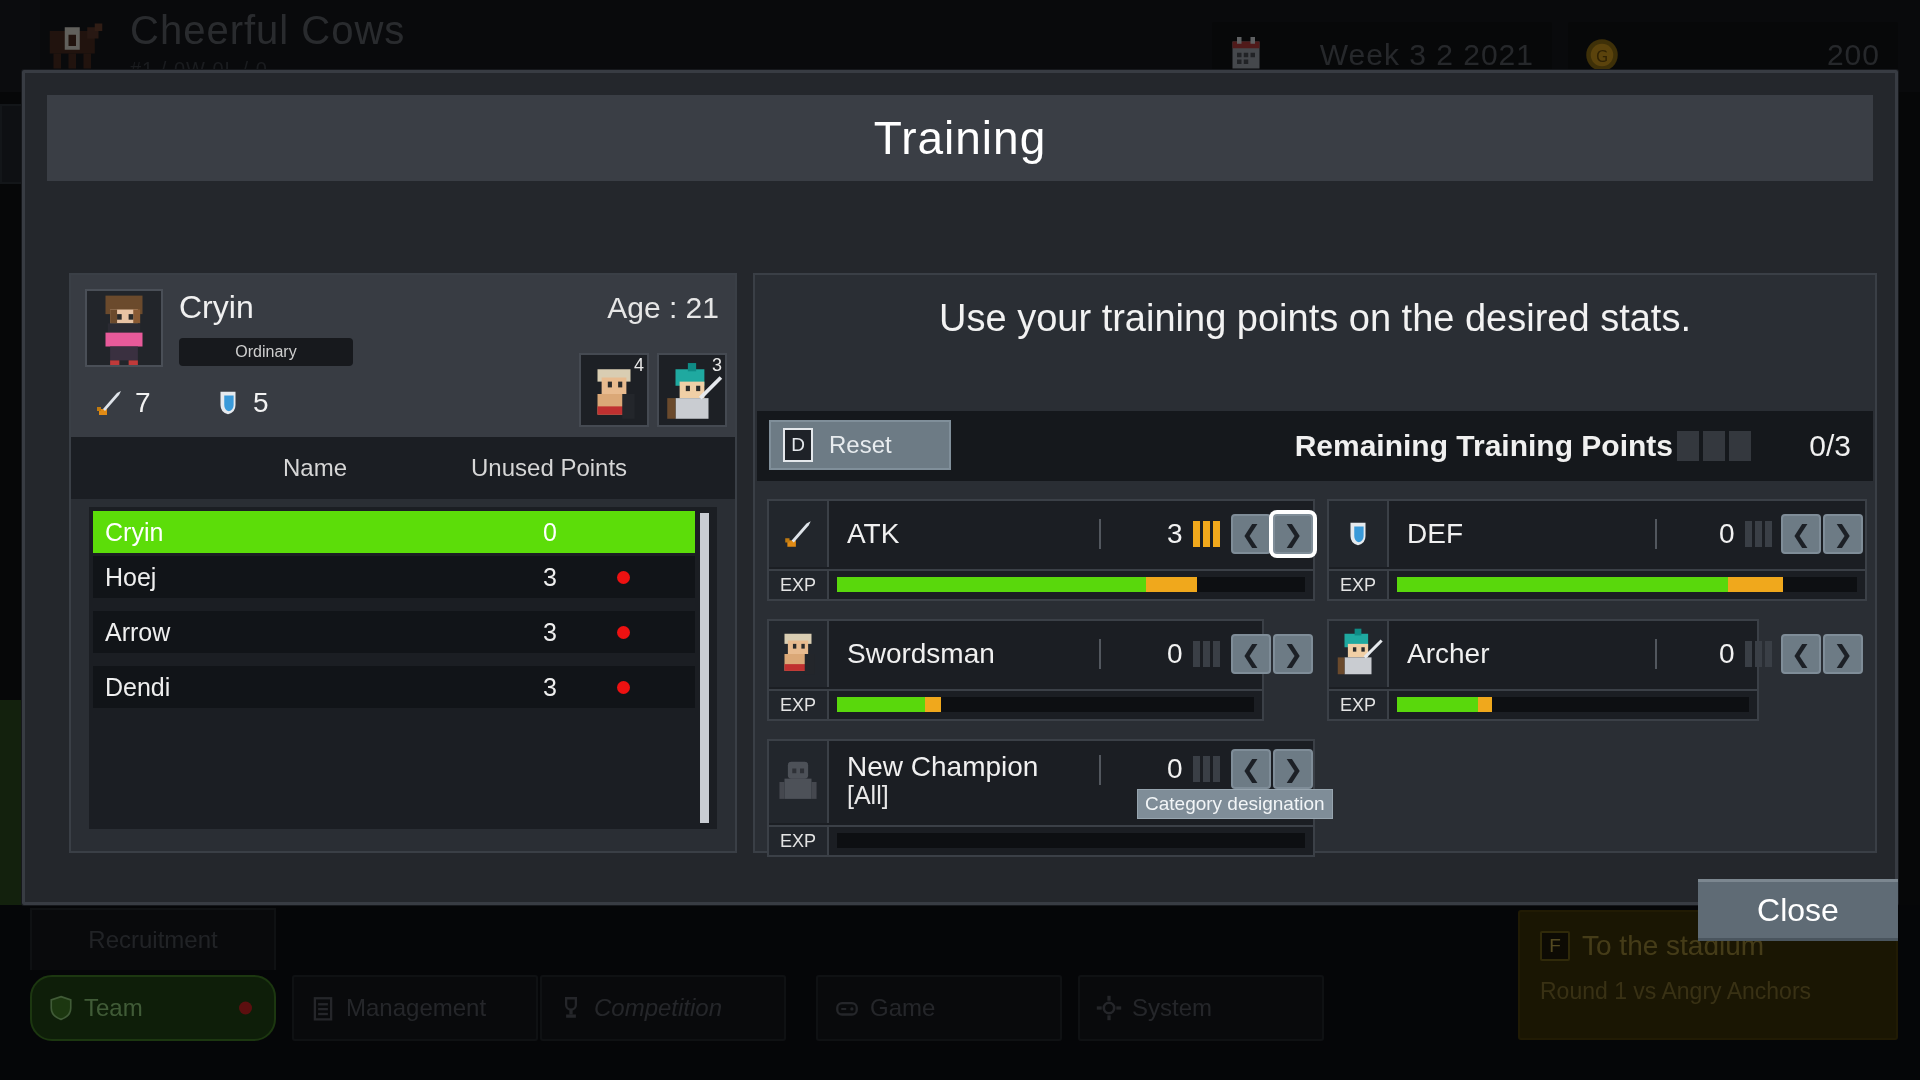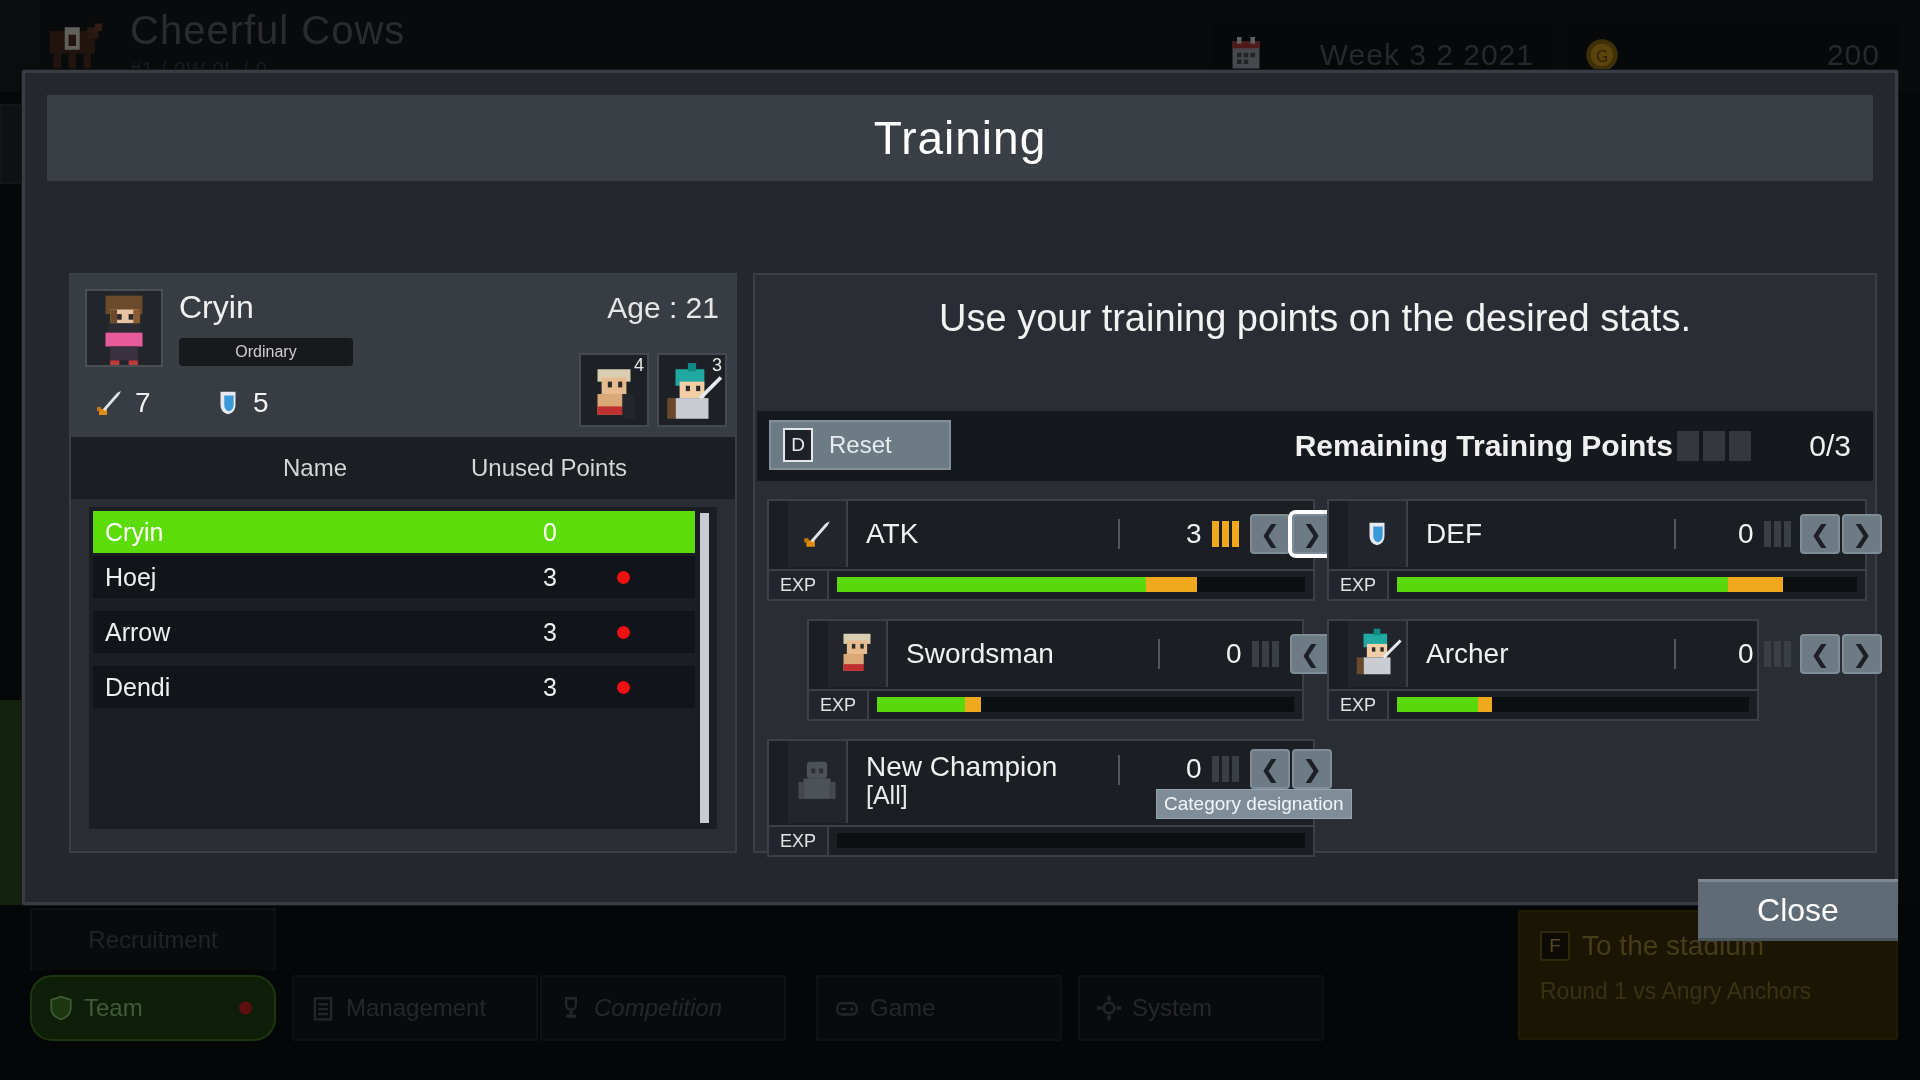--- a/index.html
+++ b/index.html
@@ -201,21 +201,21 @@
     display: flex; gap: 4px;
   }
   .rtp-box { width: 22px; height: 30px; background: #34383e; }
   .rtp-frac {
     position: absolute; right: 22px; top: 50%; transform: translateY(-50%);
     font-size: 30px; color: #f0f0f0;
   }
 
   
   .scard {
-    position: absolute; background: #1b1e23; border: 2px solid #3b4047; padding-left: 19px;
+    position: absolute; background: #1b1e23; border: 2px solid #3b4047;
   }
   .scard-top { position: relative; height: 66px; display: flex; }
   .sicon {
     width: 60px; height: 66px; background: #22262c; border-right: 2px solid #3b4047;
     display: flex; align-items: center; justify-content: center;
   }
   .sname { margin-left: 18px; align-self: center; font-size: 28px; color: #f0f0f0; }
   .ssub { position: absolute; left: 78px; top: 40px; font-size: 25px; color: #e8e8e8; }
   .sdivider { position: absolute; top: 18px; width: 2px; height: 30px; background: #52575e; }
   .sval { position: absolute; top: 50%; transform: translateY(-50%); font-size: 28px; color: #f2f2f2; }
@@ -530,21 +530,21 @@
         </div>
         <div class="expbar-row">
           <div class="exp-label">EXP</div>
           <div class="exp-track">
             <span class="exp-orange" style="left:0; width:84%;"></span>
             <span class="exp-green" style="width:72%;"></span>
           </div>
         </div>
       </div>
 
-      <div class="scard" style="left:12px; top:344px; width:497px; height:102px;margin-left:40px;">
+      <div class="scard" style="left:12px; top:344px; width:497px; height:102px;">
         <div class="scard-top">
           <div class="sicon">
             <svg class="pixelart" width="54" height="62" viewBox="0 0 16 16">
               <rect x="4" y="2" width="8" height="3" fill="#d9cdb2"></rect>
               <rect x="5" y="4" width="6" height="4" fill="#e8bb8f"></rect>
               <rect x="6.5" y="5" width="1" height="1.4" fill="#2a2a2a"></rect>
               <rect x="9" y="5" width="1" height="1.4" fill="#2a2a2a"></rect>
               <rect x="4" y="8" width="8" height="5" fill="#dba877"></rect>
               <rect x="4" y="11" width="8" height="2" fill="#c03030"></rect>
               <rect x="10" y="8" width="3" height="6" fill="#23262b"></rect>

